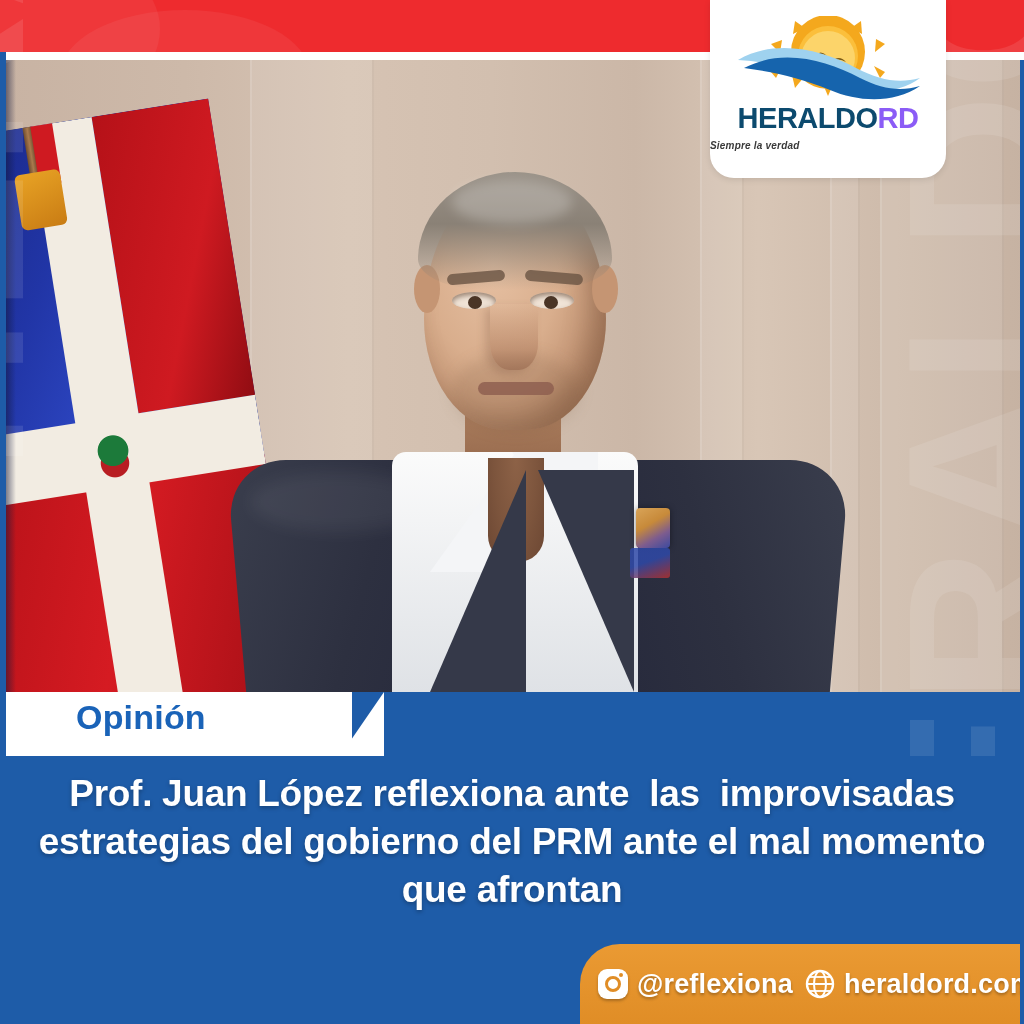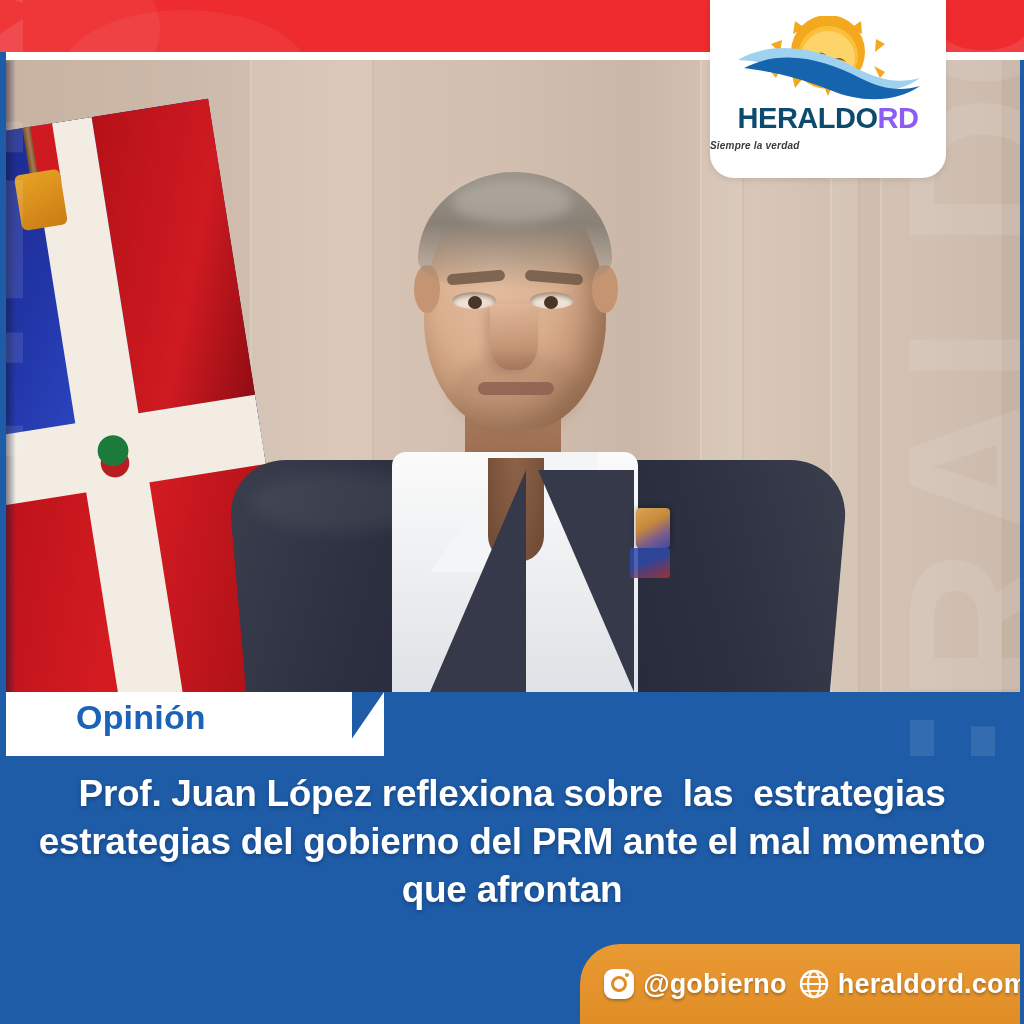--- a/index.html
+++ b/index.html
@@ -658,29 +658,29 @@
     <div class="logo-tag">Siempre la verdad</div>
   </div>
 
   <div class="opinion-band">
     <div class="opinion-white"></div>
     <div class="opinion-slant"></div>
     <div class="opinion-text">Opinión</div>
   </div>
 
   <div class="headline">
-    <div class="headline-text">Prof. Juan López reflexiona sobre  las  estrategias estrategias del gobierno del PRM ante el mal momento que afrontan</div>
+    <div class="headline-text">Prof. Juan López reflexiona ante  las  improvisadas estrategias del gobierno del PRM ante el mal momento que afrontan</div>
   </div>
 
   <div class="bottom-shade"></div>
   <div class="footer-blue"></div>
   <div class="footer-orange">
     <div class="footer-item">
       <span class="ig-icon"></span>
-      <span class="footer-label">@gobierno</span>
+      <span class="footer-label">@reflexiona</span>
     </div>
     <div class="footer-item">
       <span class="globe-icon">
         <svg viewBox="0 0 30 30" width="30" height="30" xmlns="http://www.w3.org/2000/svg">
           <circle cx="15" cy="15" r="13" fill="none" stroke="#ffffff" stroke-width="2.4"></circle>
           <ellipse cx="15" cy="15" rx="6" ry="13" fill="none" stroke="#ffffff" stroke-width="2"></ellipse>
           <line x1="2" y1="15" x2="28" y2="15" stroke="#ffffff" stroke-width="2"></line>
           <line x1="4.5" y1="8" x2="25.5" y2="8" stroke="#ffffff" stroke-width="1.8"></line>
           <line x1="4.5" y1="22" x2="25.5" y2="22" stroke="#ffffff" stroke-width="1.8"></line>
         </svg>

